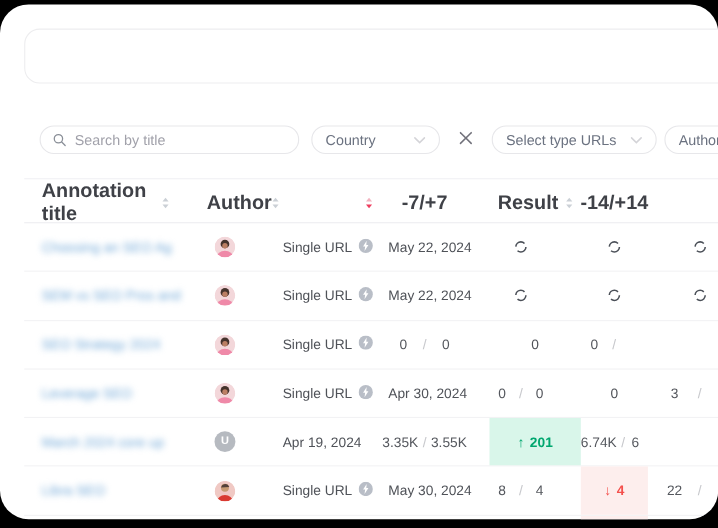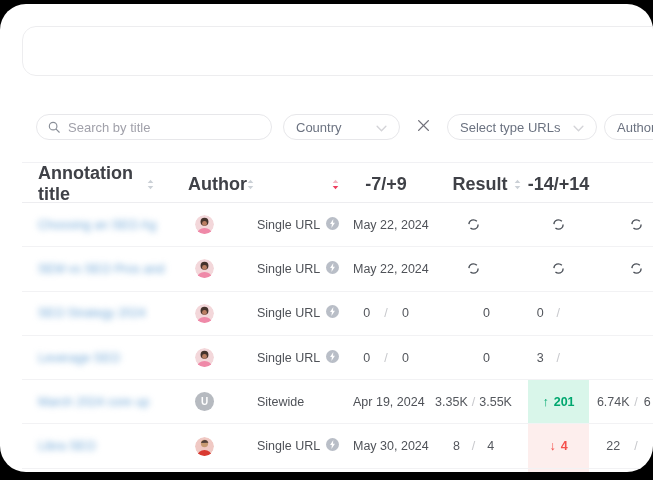--- a/index.html
+++ b/index.html
@@ -155,21 +155,21 @@
       </div>
       <div class="th th-date">
         <span class="sort">
           <svg width="7" height="11" viewBox="0 0 8 12">
               <path d="M4 0.5 L7.2 4.4 H0.8 Z" fill="#f2b3c0"></path>
               <path d="M4 11.5 L7.2 7.6 H0.8 Z" fill="#ee3d5e"></path>
             </svg>
         </span>
       </div>
       <div class="th th-num th-m7">
-        <span>-7/+9</span>
+        <span>-7/+7</span>
       </div>
       <div class="th th-num th-result">
         <span>Result</span>
         <span class="sort">
           <svg width="7" height="11" viewBox="0 0 8 12">
               <path d="M4 0.5 L7.2 4.4 H0.8 Z" fill="#cbd0d6"></path>
               <path d="M4 11.5 L7.2 7.6 H0.8 Z" fill="#cbd0d6"></path>
             </svg>
         </span>
       </div>
@@ -322,20 +322,21 @@
             </svg>
       </span>
         </div>
       <div class="td td-type">
           <span>Single URL</span>
         <span><svg width="13" height="13" viewBox="0 0 24 24">
               <circle cx="12" cy="12" r="12" fill="#b9bec7"></circle>
               <path d="M13.5 3.5 L7.5 13 h3.4 L10 20.5 L16.5 10.5 h-3.6 Z" fill="#fff"></path>
             </svg></span>
       </div>
+      <div class="td td-date">Apr 30, 2024</div>
       <div class="td">
           <span class="pair pair-m7">
             <span class="num">0</span>
             <span class="slash">/</span>
             <span class="num">0</span>
           </span>
         </div>
       <div class="td td-num">
           <span>0</span>
         </div>
@@ -347,23 +348,20 @@
           </span>
         </div>
     </div>
 
     <div class="tr">
       <div class="td td-title">
           <span class="blur-title">March 2024 core up</span>
         </div>
       <div class="td td-author">
           <span class="avatar avatar-u">U</span>
-        </div>
-      <div class="td td-type">
-          <span>Sitewide</span>
         </div>
       <div class="td td-date">Apr 19, 2024</div>
       <div class="td">
           <span class="pair pair-m7">
             <span class="num">3.35K</span>
             <span class="slash">/</span>
             <span class="num">3.55K</span>
           </span>
         </div>
       <div class="td td-num result-up">

